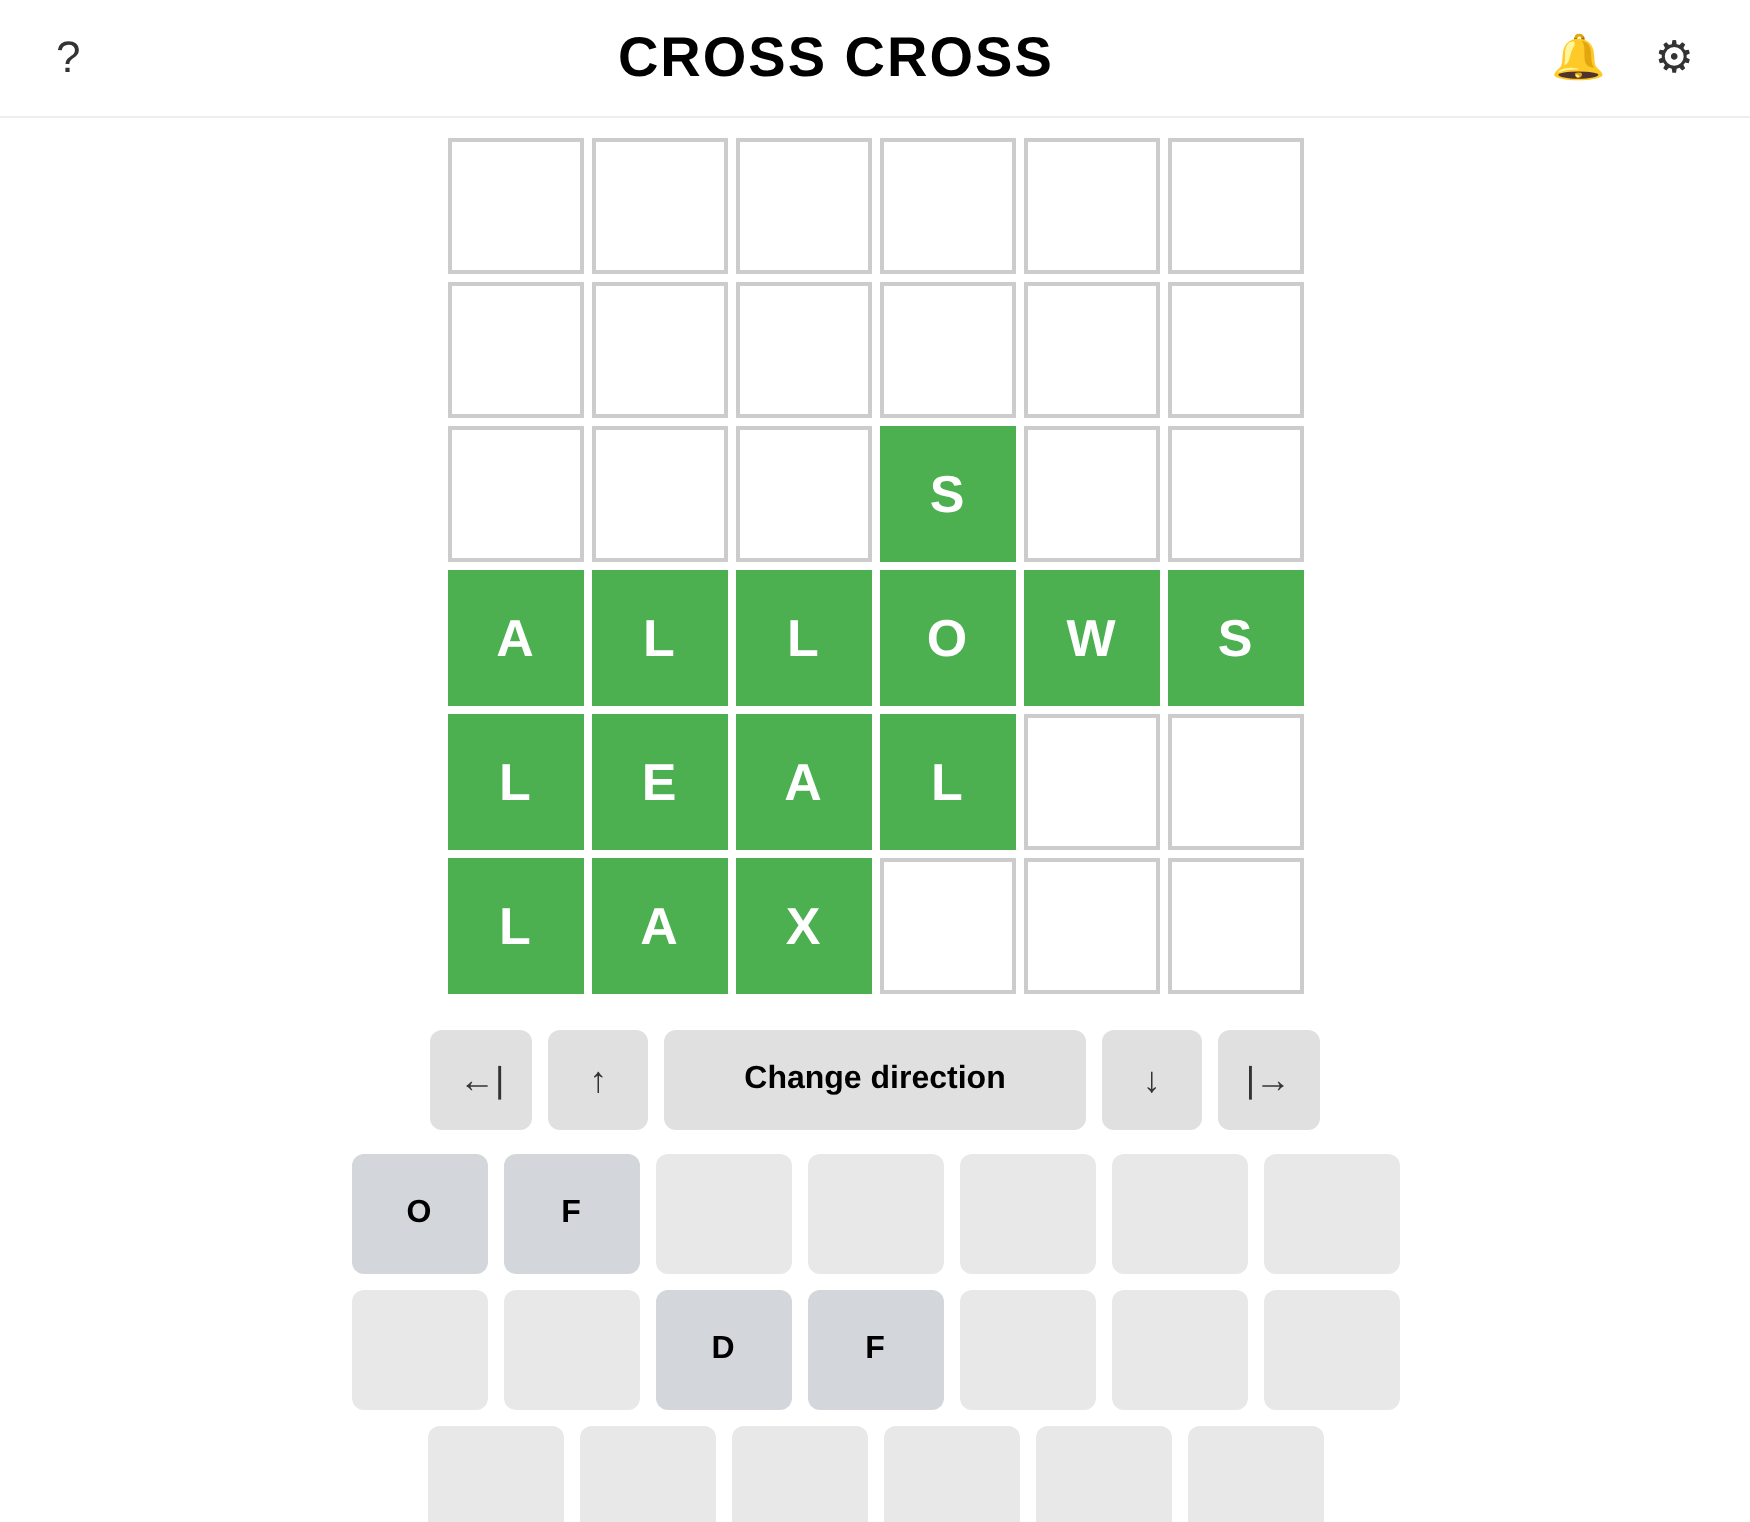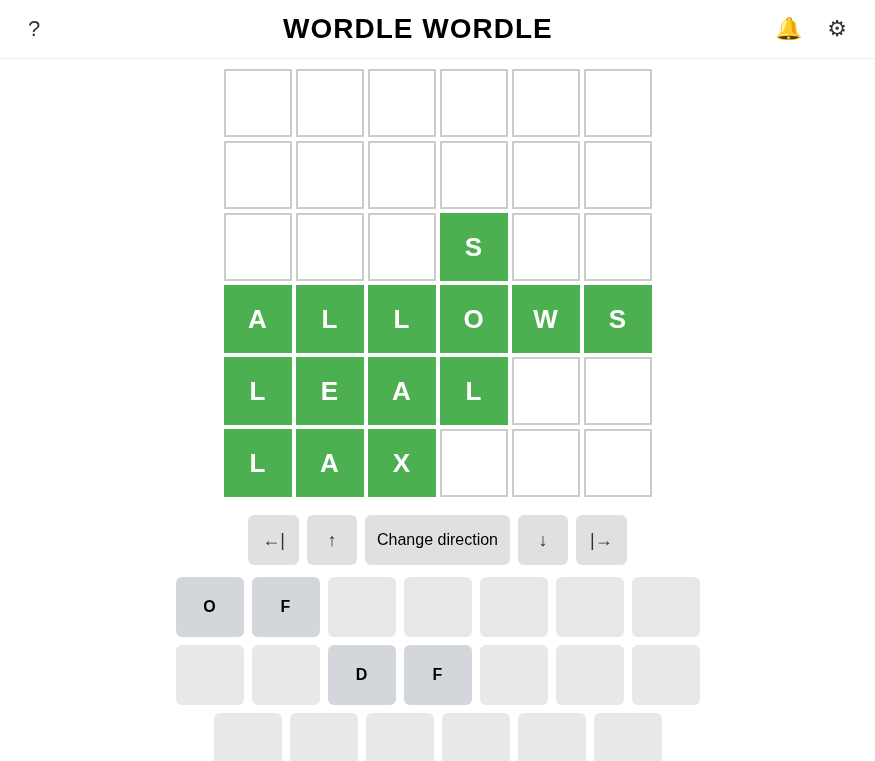--- a/index.html
+++ b/index.html
@@ -99,23 +99,23 @@
       font-size: 18px;
       cursor: pointer;
       color: #333;
       height: 50px;
       min-width: 50px;
       display: flex;
       align-items: center;
       justify-content: center;
     }
     .ctrl-btn.wide {
-      padding: 10px 12px;
+      padding: 10px 40px;
       font-size: 16px;
-      font-weight: 400;
+      font-weight: 700;
       color: #000;
     }
 
     
     .keyboard {
       display: flex;
       flex-direction: column;
       align-items: center;
       gap: 8px;
       width: 100%;
@@ -151,21 +151,21 @@
   </style>
 </head>
 <body>
 
 <div class="header">
   <div class="header-left">
     <button class="icon-btn">
       <span>?</span>
     </button>
   </div>
-  <div class="header-title">WORDLE WORDLE</div>
+  <div class="header-title">CROSS CROSS</div>
   <div class="header-icons">
     <button class="icon-btn">
       <span>🔔</span>
     </button>
     <button class="icon-btn">
       <span>⚙</span>
     </button>
   </div>
 </div>
 

